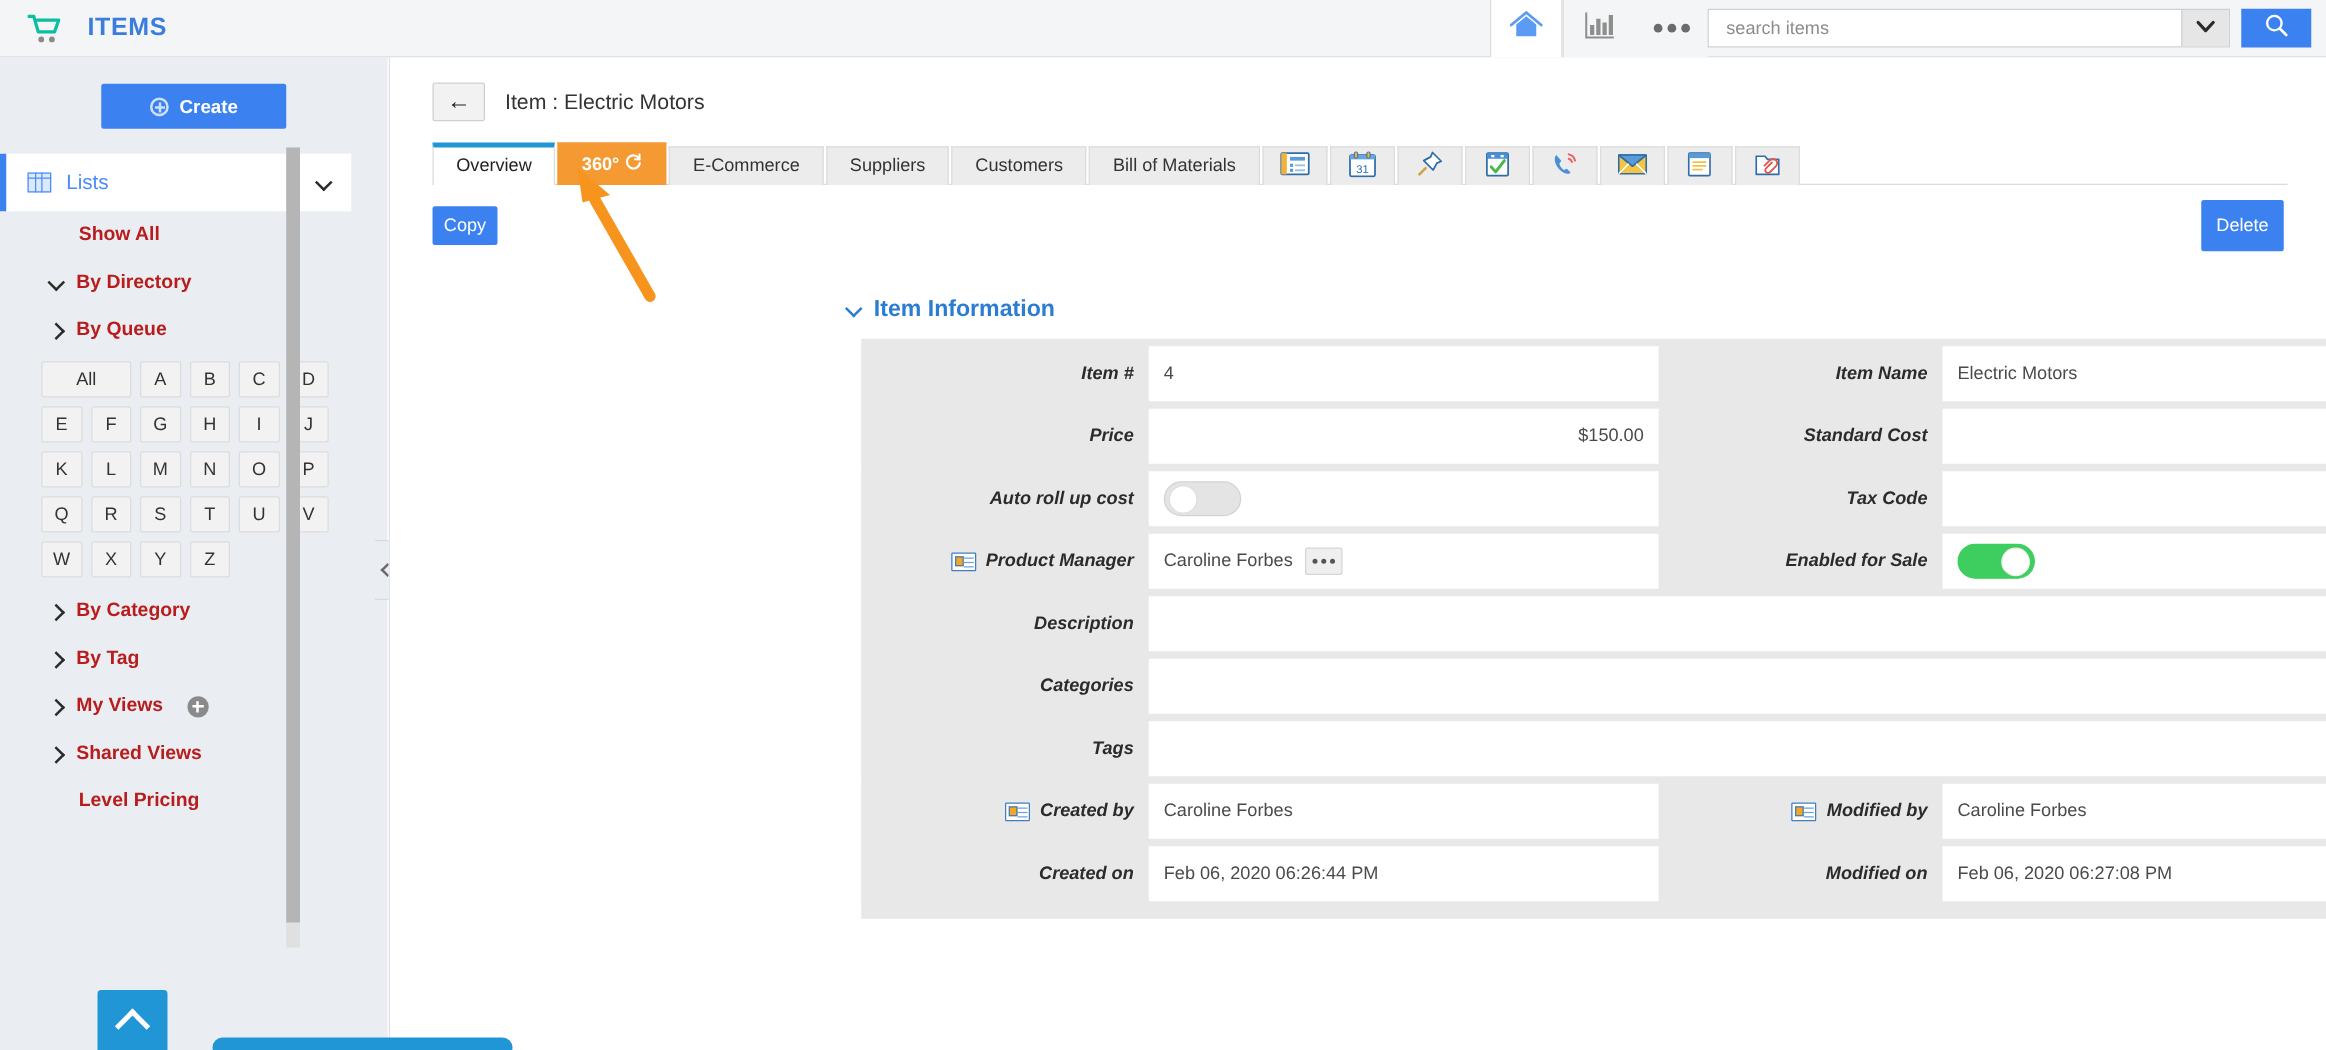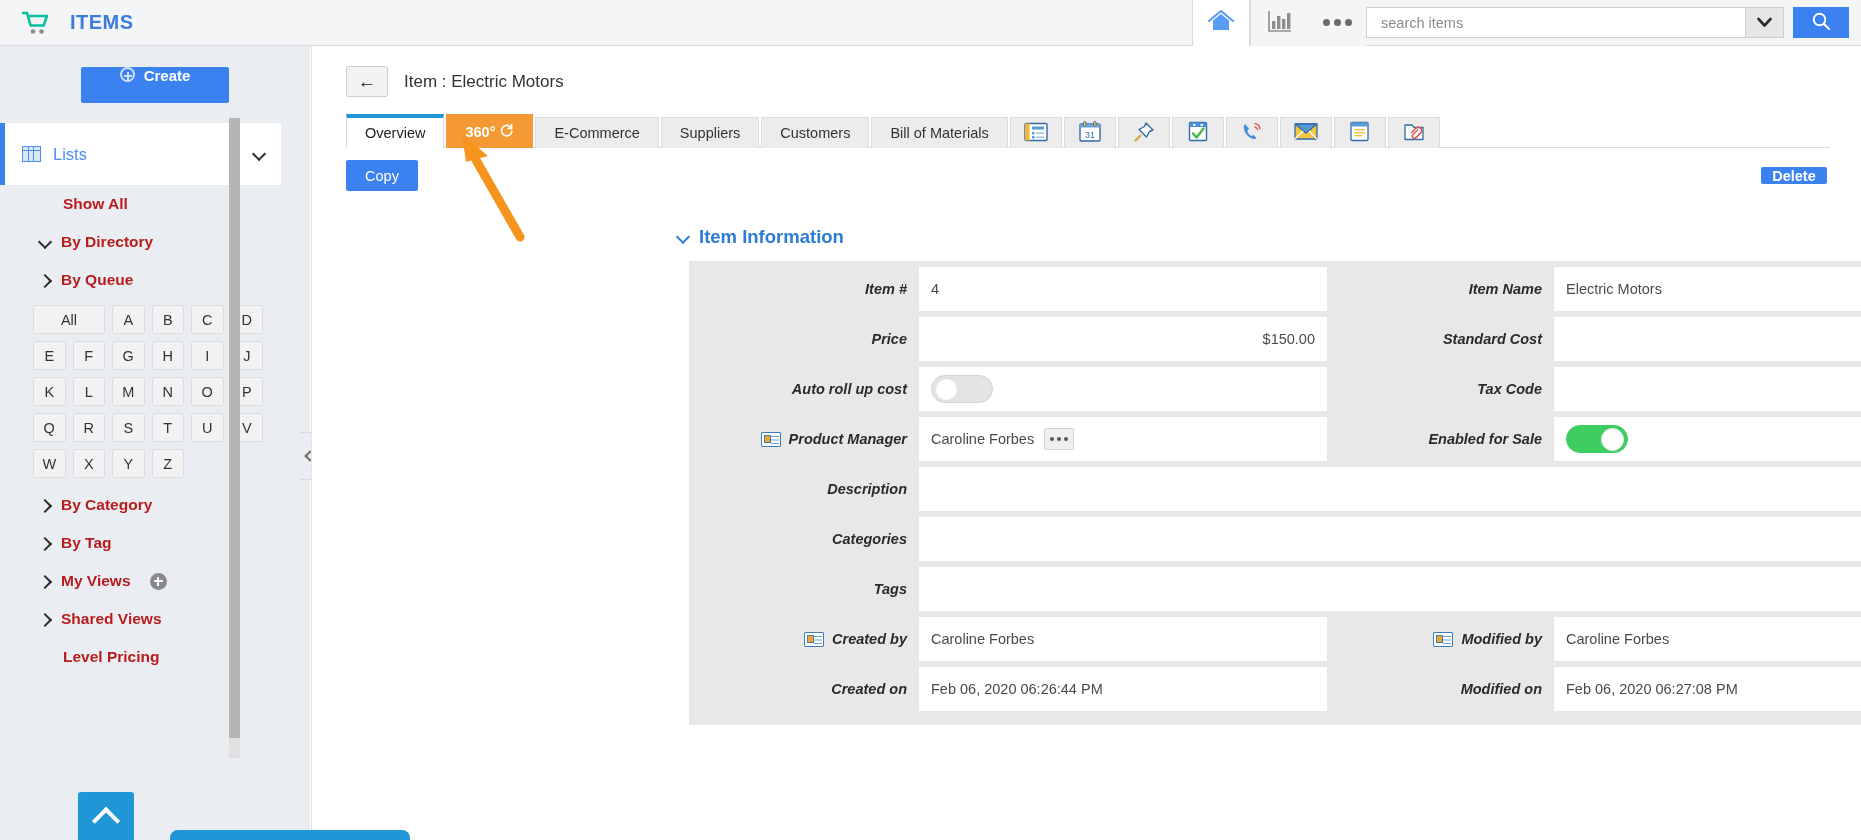--- a/index.html
+++ b/index.html
@@ -57,35 +57,35 @@
   }
 
   
   .sidebar {
     position: absolute; left: 0; top: 46px; width: 310px; height: 794px;
     background: #eaeef3; overflow: hidden;
   }
   .create-btn {
     margin: 21px auto 0; width: 148px; height: 36px; background: #3b82f0;
     color: #fff; font-size: 15px; font-weight: bold;
-    display: flex; justify-content: center; gap: 9px;
+    display: flex; align-items: center; justify-content: center; gap: 9px;
     border-radius: 2px;
   }
   .plus-circle {
     width: 15px; height: 15px; border-radius: 50%; border: 2px solid #cfe0fb;
     position: relative; flex: 0 0 auto;
   }
   .plus-circle:before, .plus-circle:after {
     content:''; position:absolute; background:#cfe0fb;
   }
   .plus-circle:before { left:2.5px; top:5.5px; width:8px; height:2px; }
   .plus-circle:after  { top:2.5px; left:5.5px; height:8px; width:2px; }
 
   .lists-row {
-    margin-top: 20px; height: 62px; background: #ffffff; border-left: 5px solid #3b82f0;
+    margin-top: 20px; height: 46px; background: #ffffff; border-left: 5px solid #3b82f0;
     display: flex; align-items: center; padding: 0 16px 0 17px; width: 281px;
   }
   .lists-label { font-size: 16.5px; color: #4b8df8; margin-left: 12px; flex: 1; }
   .grid-icon {
     width: 19px; height: 16px; border: 1.6px solid #4b8df8; background:#dce9fd;
     position: relative;
   }
   .grid-icon:before {
     content:''; position:absolute; left:-1px; top:3px; right:-1px; height:1.4px; background:#4b8df8;
   }
@@ -182,26 +182,26 @@
   .tab.icon-tab { padding: 0; width: 52px; }
   .tabs-underline {
     margin-left: 34px; width: 1484px; height: 1px; background: #dcdcdc; margin-top: -1px;
   }
 
   .action-row {
     display: flex; align-items: center; justify-content: space-between;
     margin: 12px 34px 0 34px;
   }
   .btn-copy {
-    width: 72px; height: 31px; background: #3b82f0; color: #fff; font-size: 14.5px;
+    width: 52px; height: 31px; background: #3b82f0; color: #fff; font-size: 14.5px;
     display: flex; align-items: center; justify-content: center; border-radius: 2px;
   }
   .btn-delete {
-    width: 66px; height: 17px; background: #3b82f0; color: #fff; font-size: 14.5px;
-    display: flex; align-items: center; justify-content: center; border-radius: 2px; font-weight: bold;
+    width: 66px; height: 41px; background: #3b82f0; color: #fff; font-size: 14.5px;
+    display: flex; align-items: center; justify-content: center; border-radius: 2px;
   }
 
   .section-head {
     display: flex; align-items: center; gap: 10px; margin: 35px 0 0 366px;
   }
   .section-head .chev.down:before { border-color: #2b7cd3; }
   .section-title { font-size: 18.5px; color: #2b7cd3; font-weight: bold; }
 
   .form-panel {
     margin: 13px 0 0 377px; width: 1441px; background: #e8e8e8;

